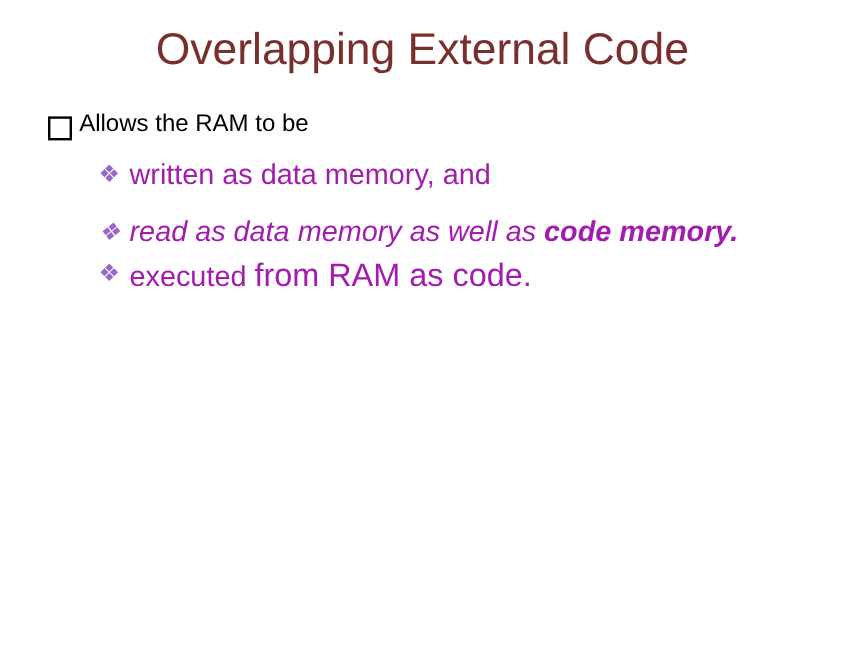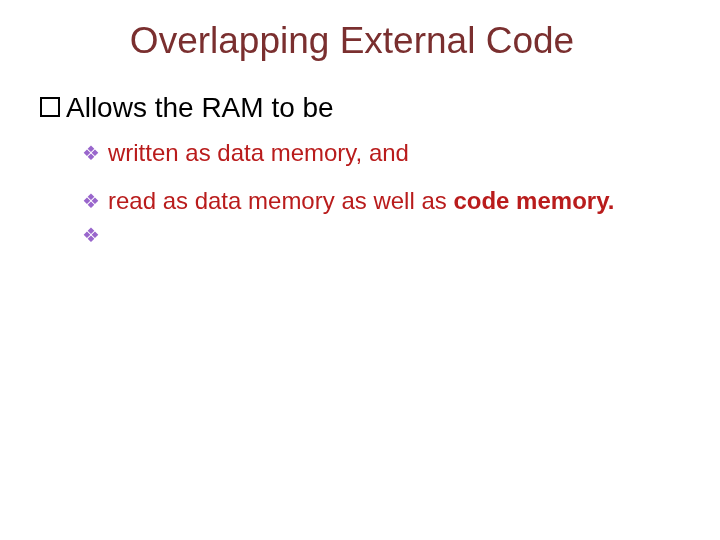--- a/index.html
+++ b/index.html
@@ -35,21 +35,21 @@
     display: inline-block;
     width: 20px;
     height: 20px;
     border: 2px solid #000;
     box-sizing: border-box;
     margin-right: 6px;
     margin-top: 6px;
     flex-shrink: 0;
   }
   .level1-text {
-    font-size: 28px;
+    font-size: 20px;
     color: #000;
     line-height: 1.2;
   }
   .level2 {
     margin: 0 0 18px 52px;
     display: flex;
     align-items: flex-start;
   }
   .diamond-bullet {
     color: #9966cc;
@@ -59,25 +59,25 @@
     flex-shrink: 0;
     line-height: 1;
     position: relative;
     top: 2px;
   }
   .diamond-bullet::before {
     content: "❖";
   }
   .level2-text {
     font-size: 24px;
-    color: #b91c1c;
+    color: #a21caf;
     line-height: 1.25;
   }
   .bold { font-weight: bold; }
-  .block-after-level1 { margin-bottom: 4px; }
+  .block-after-level1 { margin-bottom: 4px; font-style: italic; }
 </style>
 </head>
 <body>
 
 <div class="slide">
 
   <h1 class="title">
     <span>Overlapping External Code</span><br>
   </h1>
 
@@ -95,15 +95,18 @@
     <span class="diamond-bullet"></span>
     <span class="level2-text">
       <span>read as data memory as well as </span><span class="bold">code memory.</span>
     </span>
   </div>
 
 
 
   <div class="level2">
     <span class="diamond-bullet"></span>
+    <span class="level2-text">
+      <span>executed </span><span style="font-size:27px;">from RAM as code.</span>
+    </span>
   </div>
 
 </div>
 
 </body></html>

